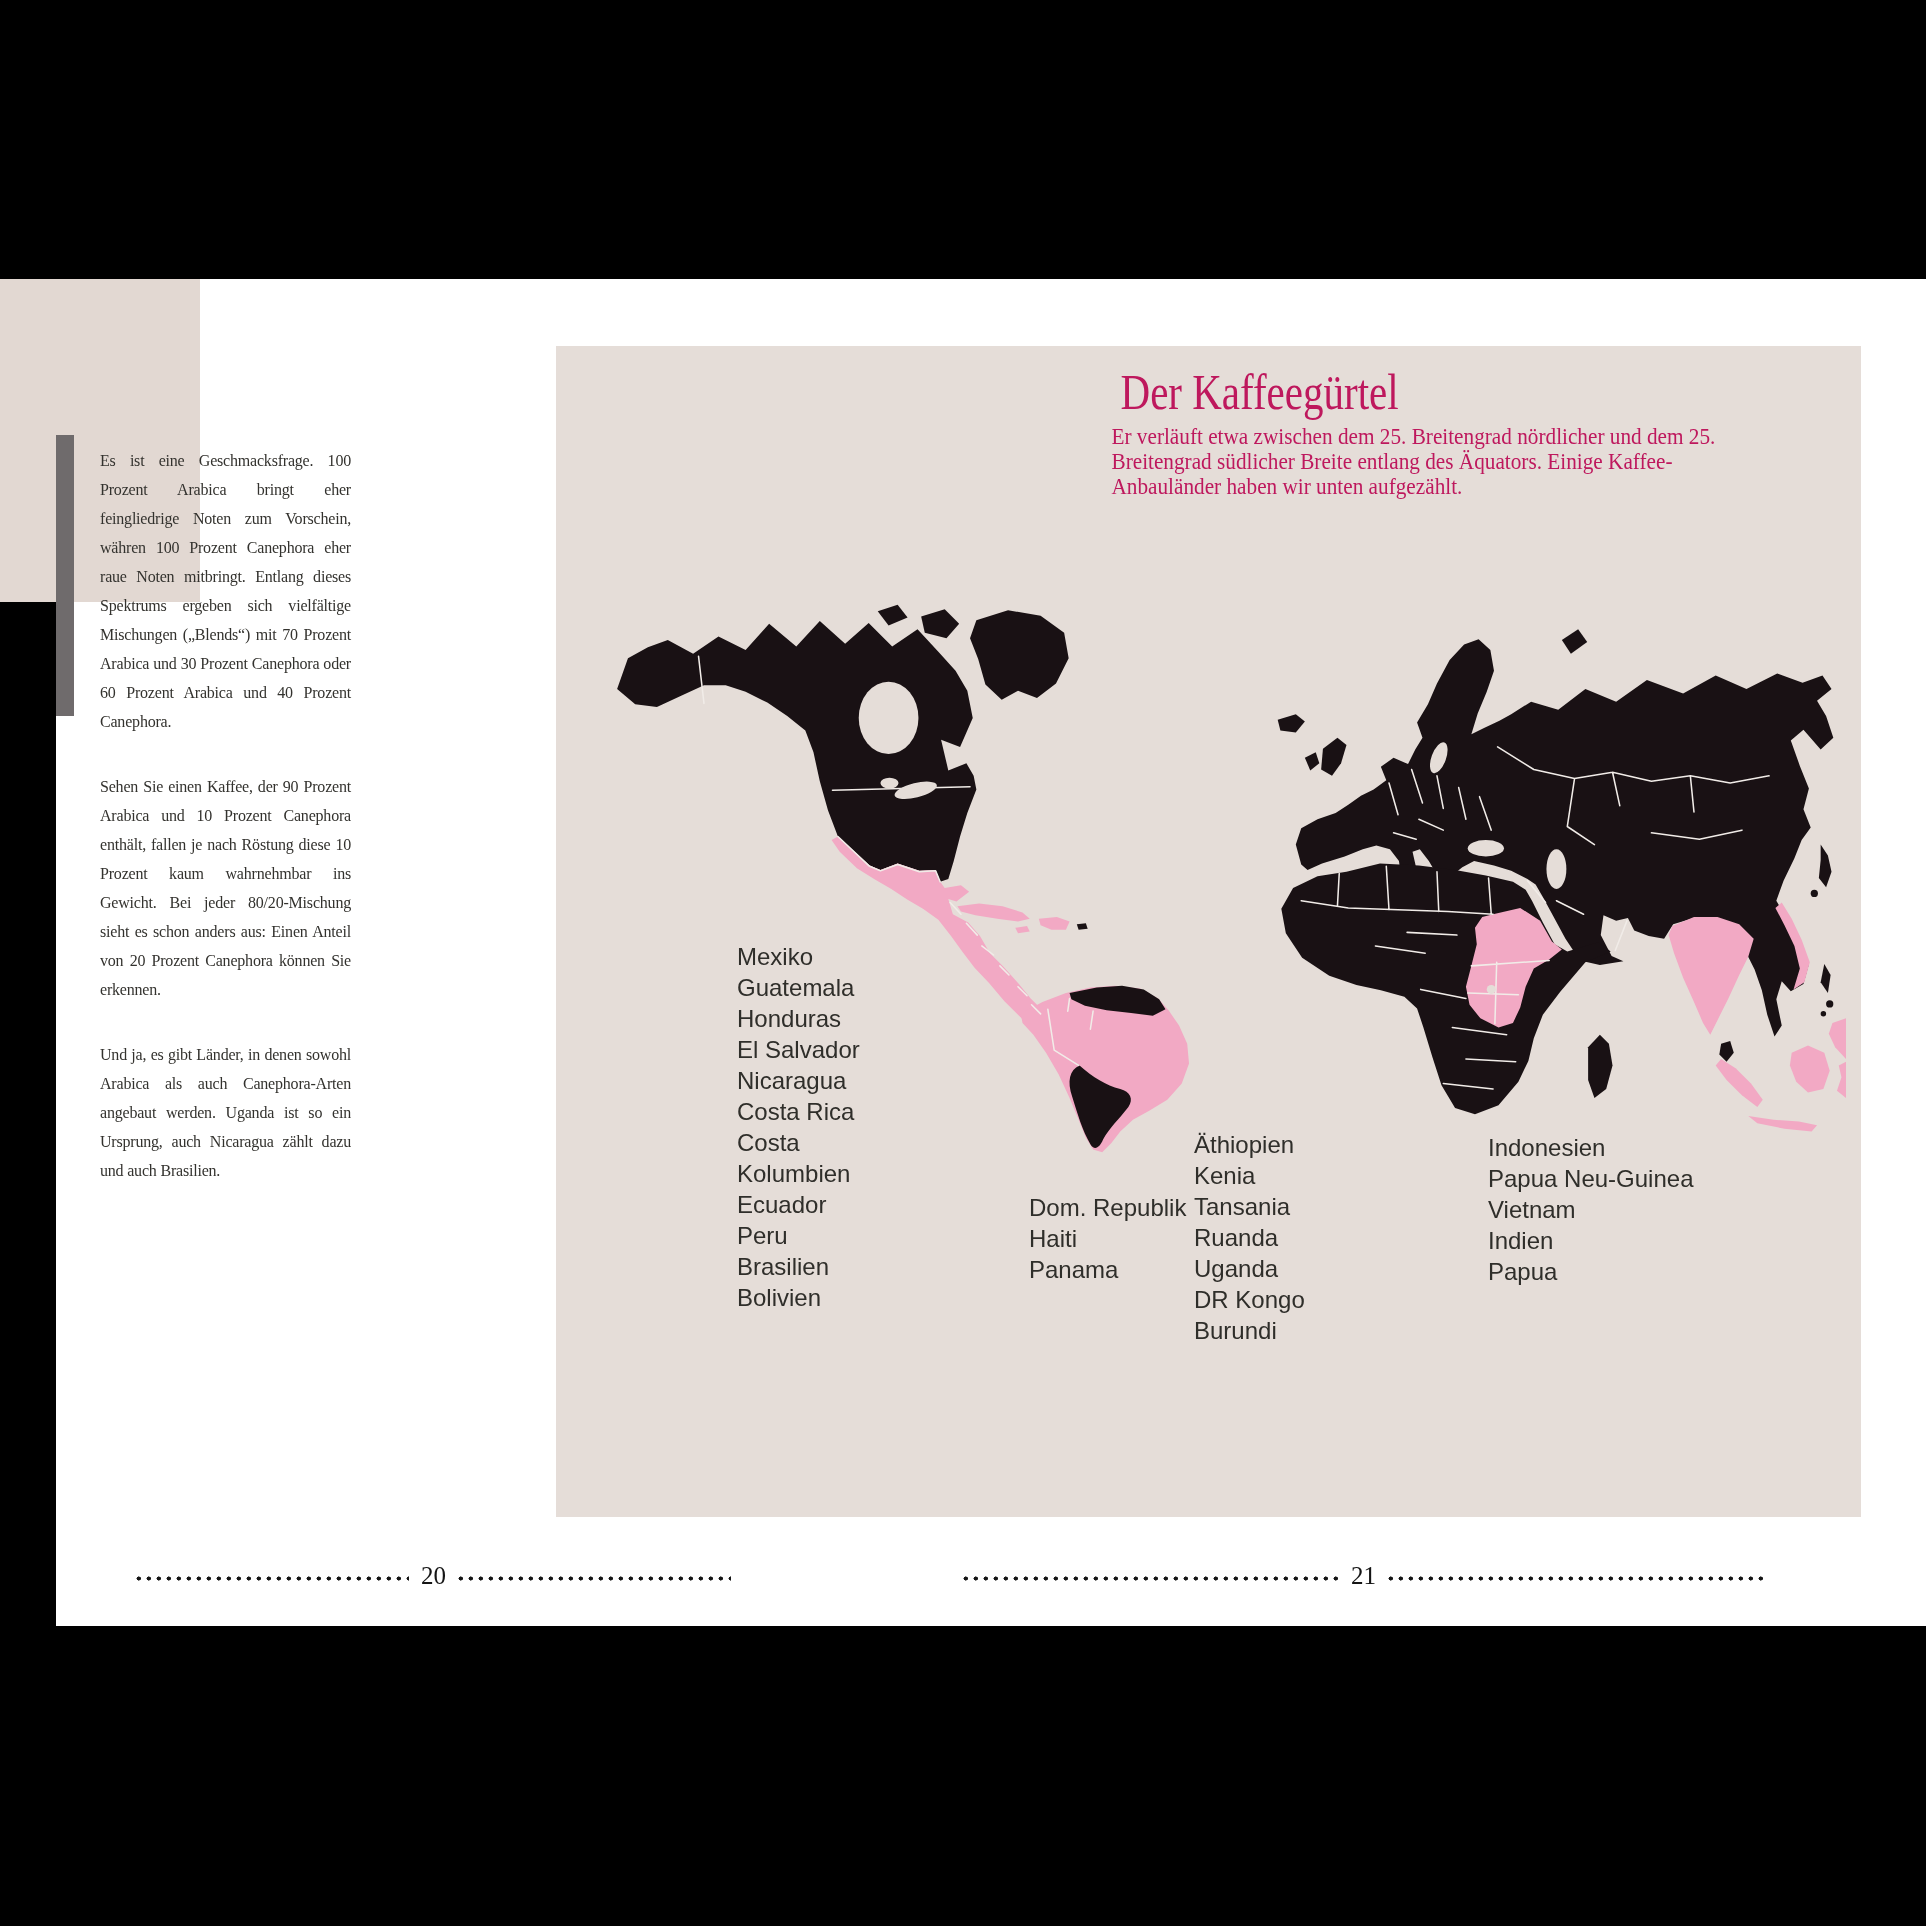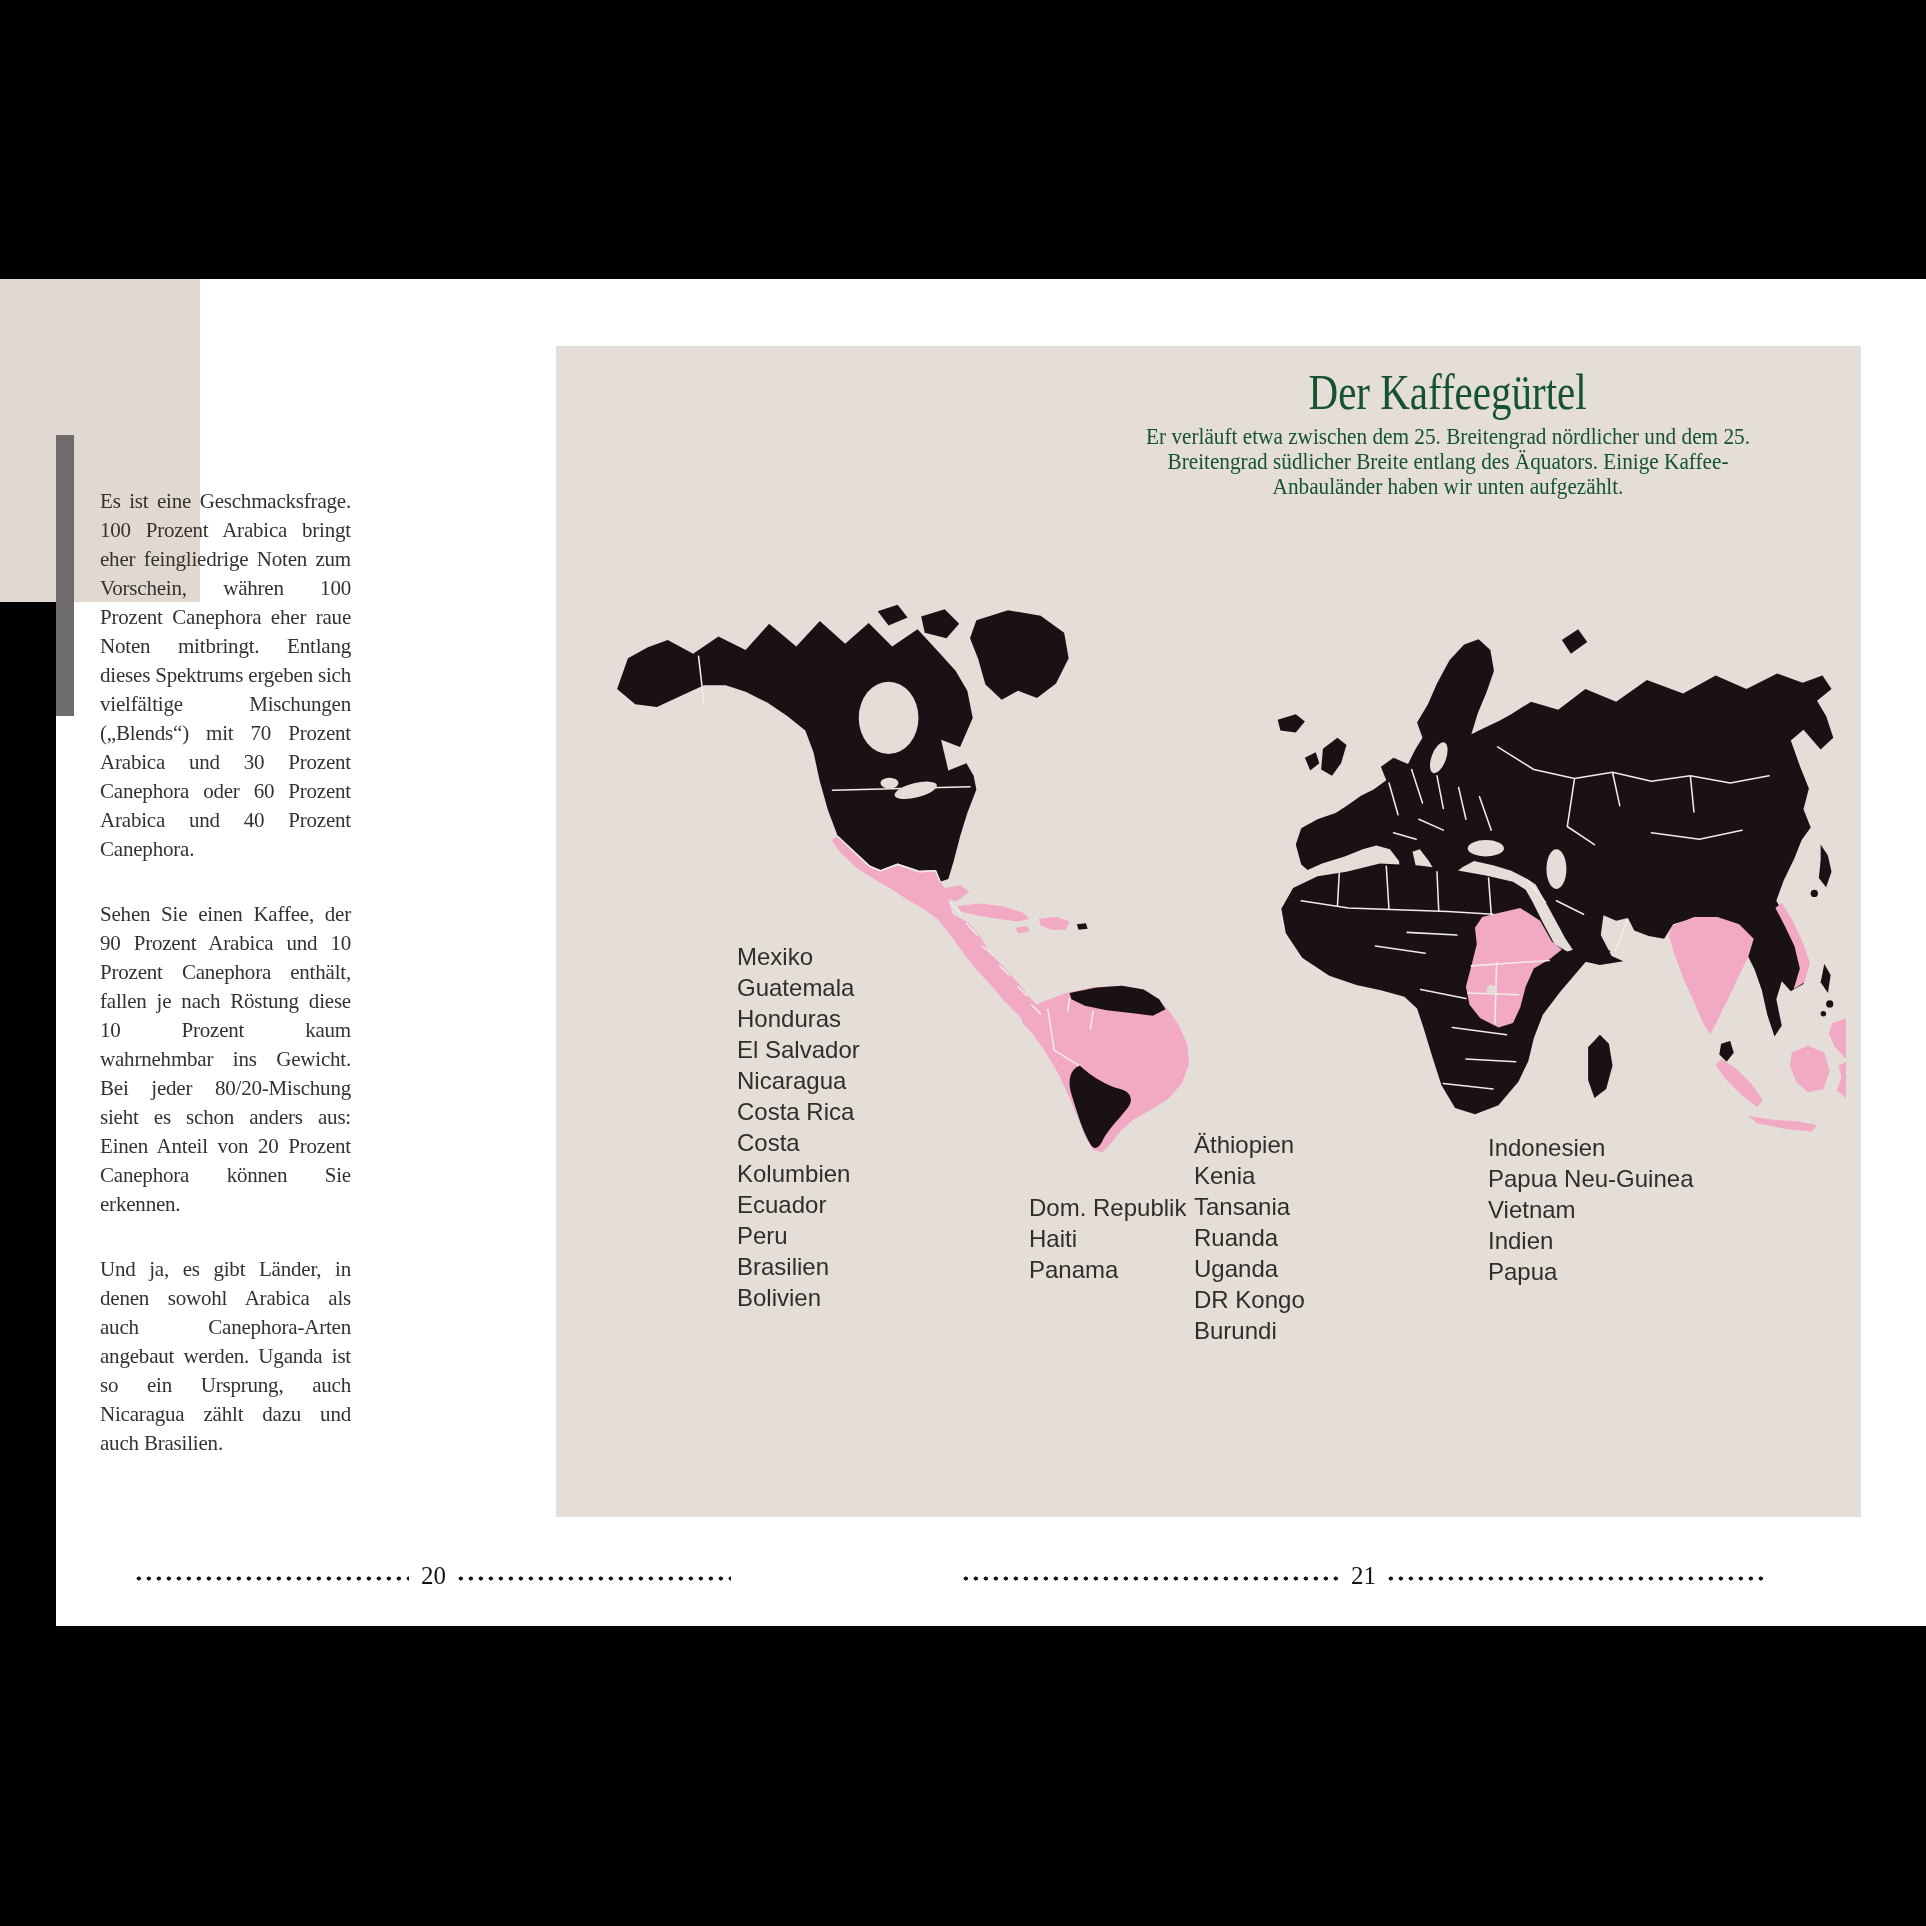--- a/index.html
+++ b/index.html
@@ -11,27 +11,27 @@
   html,body{width:1927px;height:1927px}
   body{position:relative;background:var(--page);overflow:hidden;
        font-family:"Liberation Serif", serif;color:var(--text)}
   .abs{position:absolute}
   .top-bar{left:0;top:0;width:1927px;height:279px;background:var(--bar)}
   .bottom-bar{left:0;top:1626px;width:1927px;height:300px;background:var(--bar)}
   .left-strip{left:0;top:279px;width:56px;height:1348px;background:var(--bar)}
   .beige-rect{left:0;top:279px;width:200px;height:323px;background:var(--beige)}
   .gray-bar{left:56px;top:435px;width:18px;height:281px;background:var(--graybar)}
 
-  .body-text{left:100px;top:487px;width:251px;font-size:21px;line-height:29px;
+  .body-text{left:100px;top:446px;width:251px;font-size:16px;line-height:29px;
              text-align:justify;letter-spacing:-0.2px}
   .body-text p{margin-bottom:36px}
 
   .panel{left:556px;top:346px;width:1305px;height:1171px;background:var(--panel)}
 
-  .map-header{left:1090px;top:365px;width:716px;text-align:center;color:#14532d}
+  .map-header{left:1090px;top:365px;width:716px;color:#be185d}
   .map-title{font-size:50px;line-height:1.1;display:inline-block;
              transform:scaleX(0.82);transform-origin:center;white-space:nowrap;font-weight:400}
   .map-subtitle{margin-top:3.6px;font-size:22.6px;line-height:25px;
                 transform:scaleX(0.94);transform-origin:center}
 
   .world-map{left:561px;top:602px;width:1285px;height:554px}
   .land{fill:var(--ink)}
   .hl{fill:var(--pink)}
   .sea{fill:var(--panel)}
   .bdr{stroke:var(--border);stroke-width:1.7;fill:none;stroke-linejoin:round;stroke-linecap:round}

